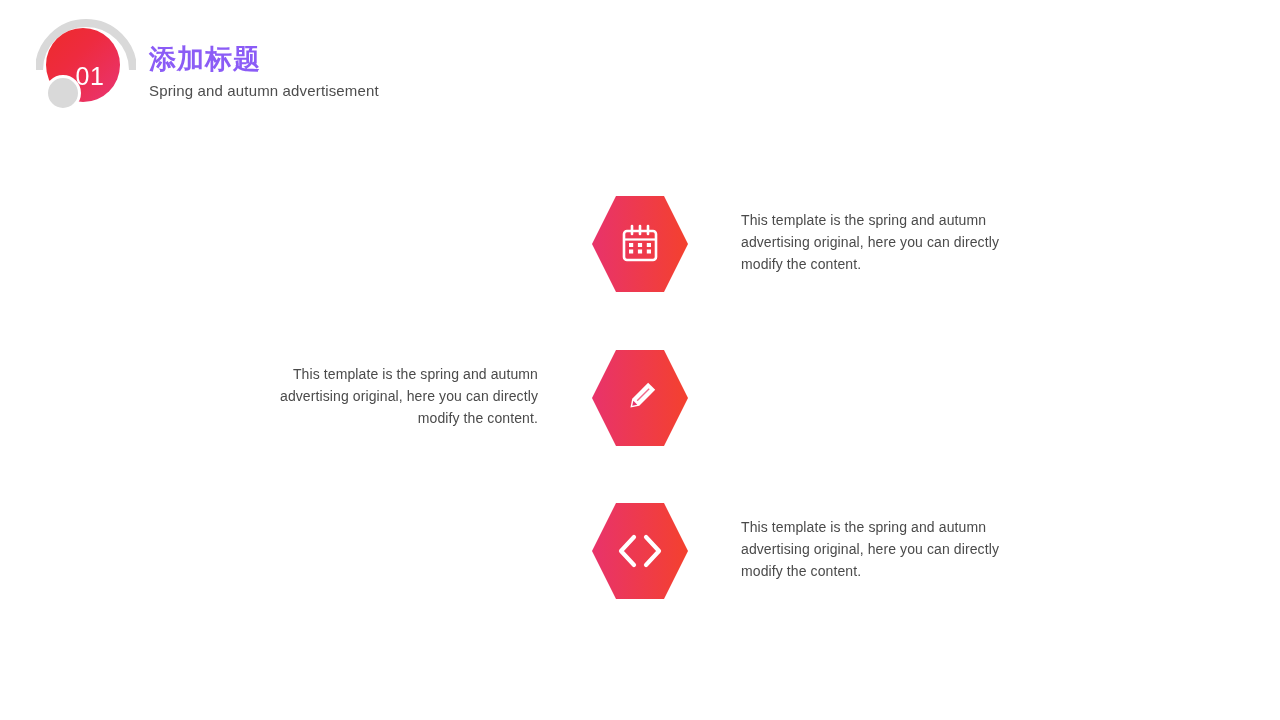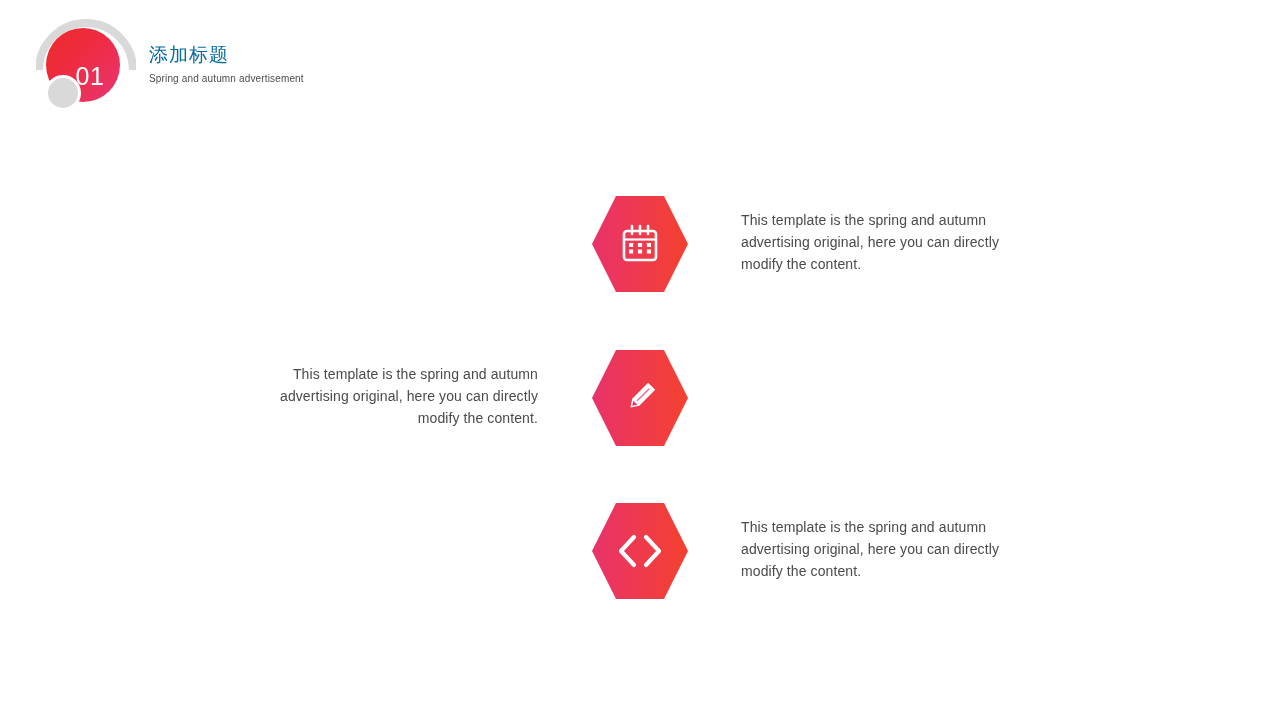--- a/index.html
+++ b/index.html
@@ -81,31 +81,31 @@
   }
 
   .header-text {
     position: absolute;
     left: 113px;
     top: 25px;
   }
 
   .header-title {
     font-family: "DejaVu Sans", "Liberation Sans", sans-serif;
-    font-size: 19px;
-    color: #0369a1;
-    font-weight: 400;
+    font-size: 27px;
+    color: #8b5cf6;
+    font-weight: 700;
     line-height: 1.2;
     letter-spacing: 1px;
     white-space: nowrap;
   }
 
   .header-subtitle {
     margin-top: 7px;
-    font-size: 10px;
+    font-size: 15px;
     color: #4d4d4d;
     font-weight: 400;
     letter-spacing: 0.15px;
     white-space: nowrap;
   }
 
   
   .row {
     position: absolute;
     left: 0;

